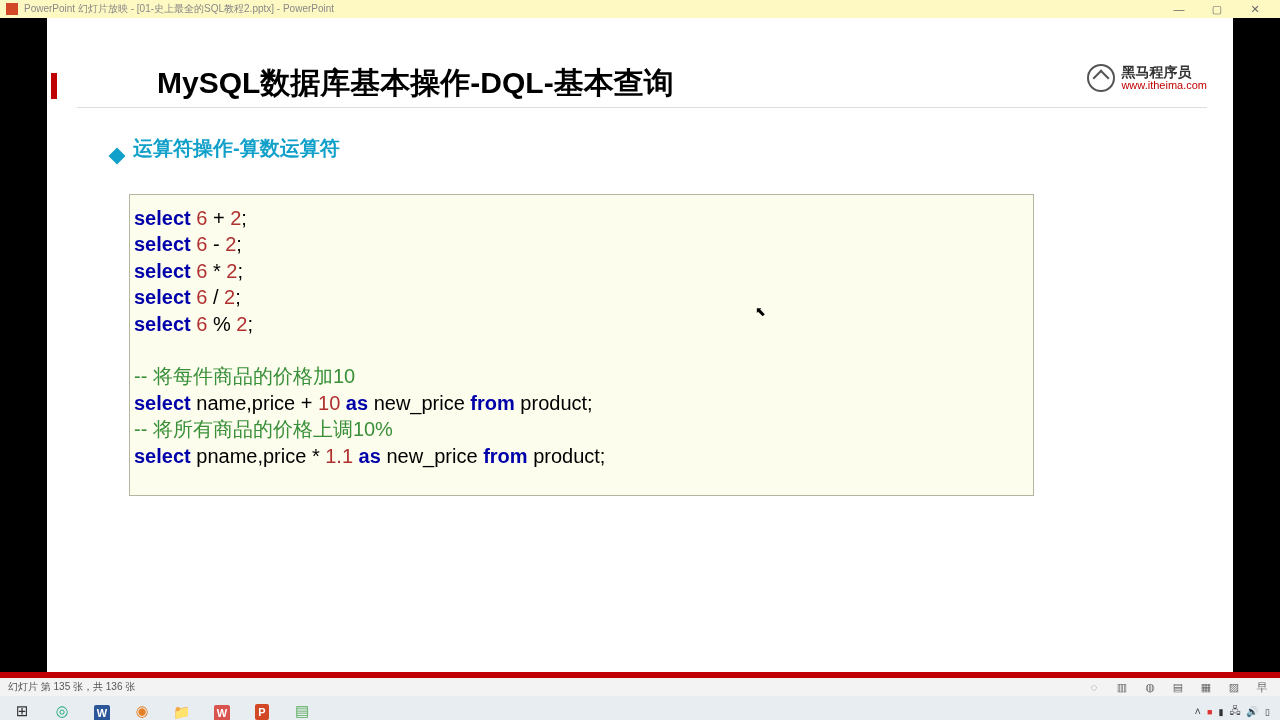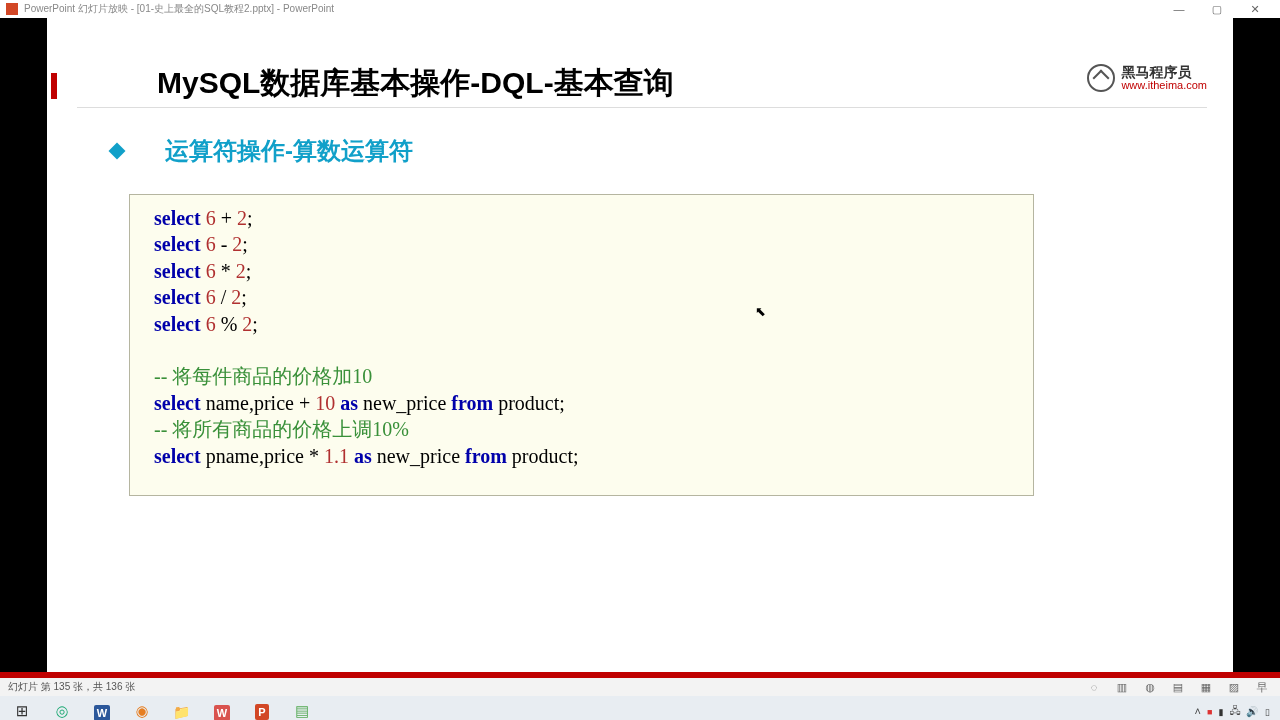--- a/index.html
+++ b/index.html
@@ -1,33 +1,33 @@
 <!DOCTYPE html>
 <html><head>
 <meta charset="utf-8">
 <style>
 * { margin: 0; padding: 0; box-sizing: border-box; }
 body { width: 1280px; height: 720px; overflow: hidden; font-family: "Microsoft YaHei", Arial, sans-serif; background: #000; }
-.titlebar { height: 18px; background: #ffffff; display: flex; align-items: center; font-size: 10px; color: #888; padding: 0 6px; }
+.titlebar { height: 18px; background: #fef9c3; display: flex; align-items: center; font-size: 10px; color: #888; padding: 0 6px; }
 .titlebar .pp-icon { width: 12px; height: 12px; background: #d24726; margin-right: 6px; display: inline-block; }
 .titlebar .title-text { flex: 1; }
 .titlebar .win-ctrl { width: 38px; text-align: center; color: #666; font-size: 11px; }
 .stage { position: relative; width: 1280px; height: 654px; background: #000; display: flex; justify-content: center; align-items: flex-start; }
 .slide { width: 1186px; height: 654px; background: #fff; position: relative; }
 .red-tab { position: absolute; left: 4px; top: 55px; width: 6px; height: 26px; background: #c00000; }
 .slide-title { position: absolute; left: 70px; top: 45px; font-size: 30px; font-weight: bold; color: #000; margin-left: 40px; }
 .logo { position: absolute; right: 26px; top: 46px; display: flex; align-items: center; }
 .logo-circle { width: 28px; height: 28px; border: 2px solid #555; border-radius: 50%; margin-right: 6px; position: relative; }
 .logo-circle::after { content: ""; position: absolute; left: 50%; top: 50%; width: 10px; height: 10px; border-left: 2px solid #555; border-top: 2px solid #555; transform: translate(-50%,-50%) rotate(45deg); }
 .logo-text { font-size: 14px; font-weight: bold; color: #333; line-height: 1; }
 .logo-sub { font-size: 11px; color: #c00000; }
 .hr-line { position: absolute; left: 30px; right: 26px; top: 89px; height: 1px; background: #ddd; }
-.subtitle { position: absolute; left: 64px; top: 117px; font-size: 24px; color: #11a0c9; font-weight: bold; display: flex; align-items: center; gap: 32px; }
+.subtitle { position: absolute; left: 64px; top: 117px; font-size: 20px; color: #11a0c9; font-weight: bold; display: flex; align-items: flex-end; }
 .subtitle .diamond { width: 12px; height: 12px; background: #11a0c9; transform: rotate(45deg); margin-right: 10px; display: inline-block; }
-.codebox { position: absolute; left: 82px; top: 176px; width: 905px; height: 302px; background: #fdfdee; border: 1px solid #b5b5a0; padding: 10px 24px; font-family: Liberation Serif, serif; font-size: 20px; line-height: 1.32; white-space: pre; color: #000; }
+.codebox { position: absolute; left: 82px; top: 176px; width: 905px; height: 302px; background: #fdfdee; border: 1px solid #b5b5a0; padding: 10px 4px; font-family: Liberation Sans, sans-serif; font-size: 20px; line-height: 1.32; white-space: pre; color: #000; }
 .kw { color: #0000aa; font-weight: bold; }
 .num { color: #b03030; }
 .cm { color: #399039; }
 .cursor { position: absolute; left: 708px; top: 286px; font-size: 13px; color: #000; pointer-events: none; }
 .red-band { height: 6px; background: #c00000; width: 100%; }
 .statusbar { height: 18px; background: #f3f3f3; display: flex; align-items: center; font-size: 10px; color: #555; padding: 0 8px; gap: 8px; }
 .statusbar .status-left { flex: 1; }
 .statusbar .sb-btn { width: 20px; text-align: center; color: #666; font-size: 11px; }
 .taskbar { height: 30px; background: #e8edf2; display: flex; align-items: center; padding: 0 2px; }
 .taskbar .tb-item { width: 40px; height: 26px; display: flex; align-items: center; justify-content: center; font-size: 15px; }

